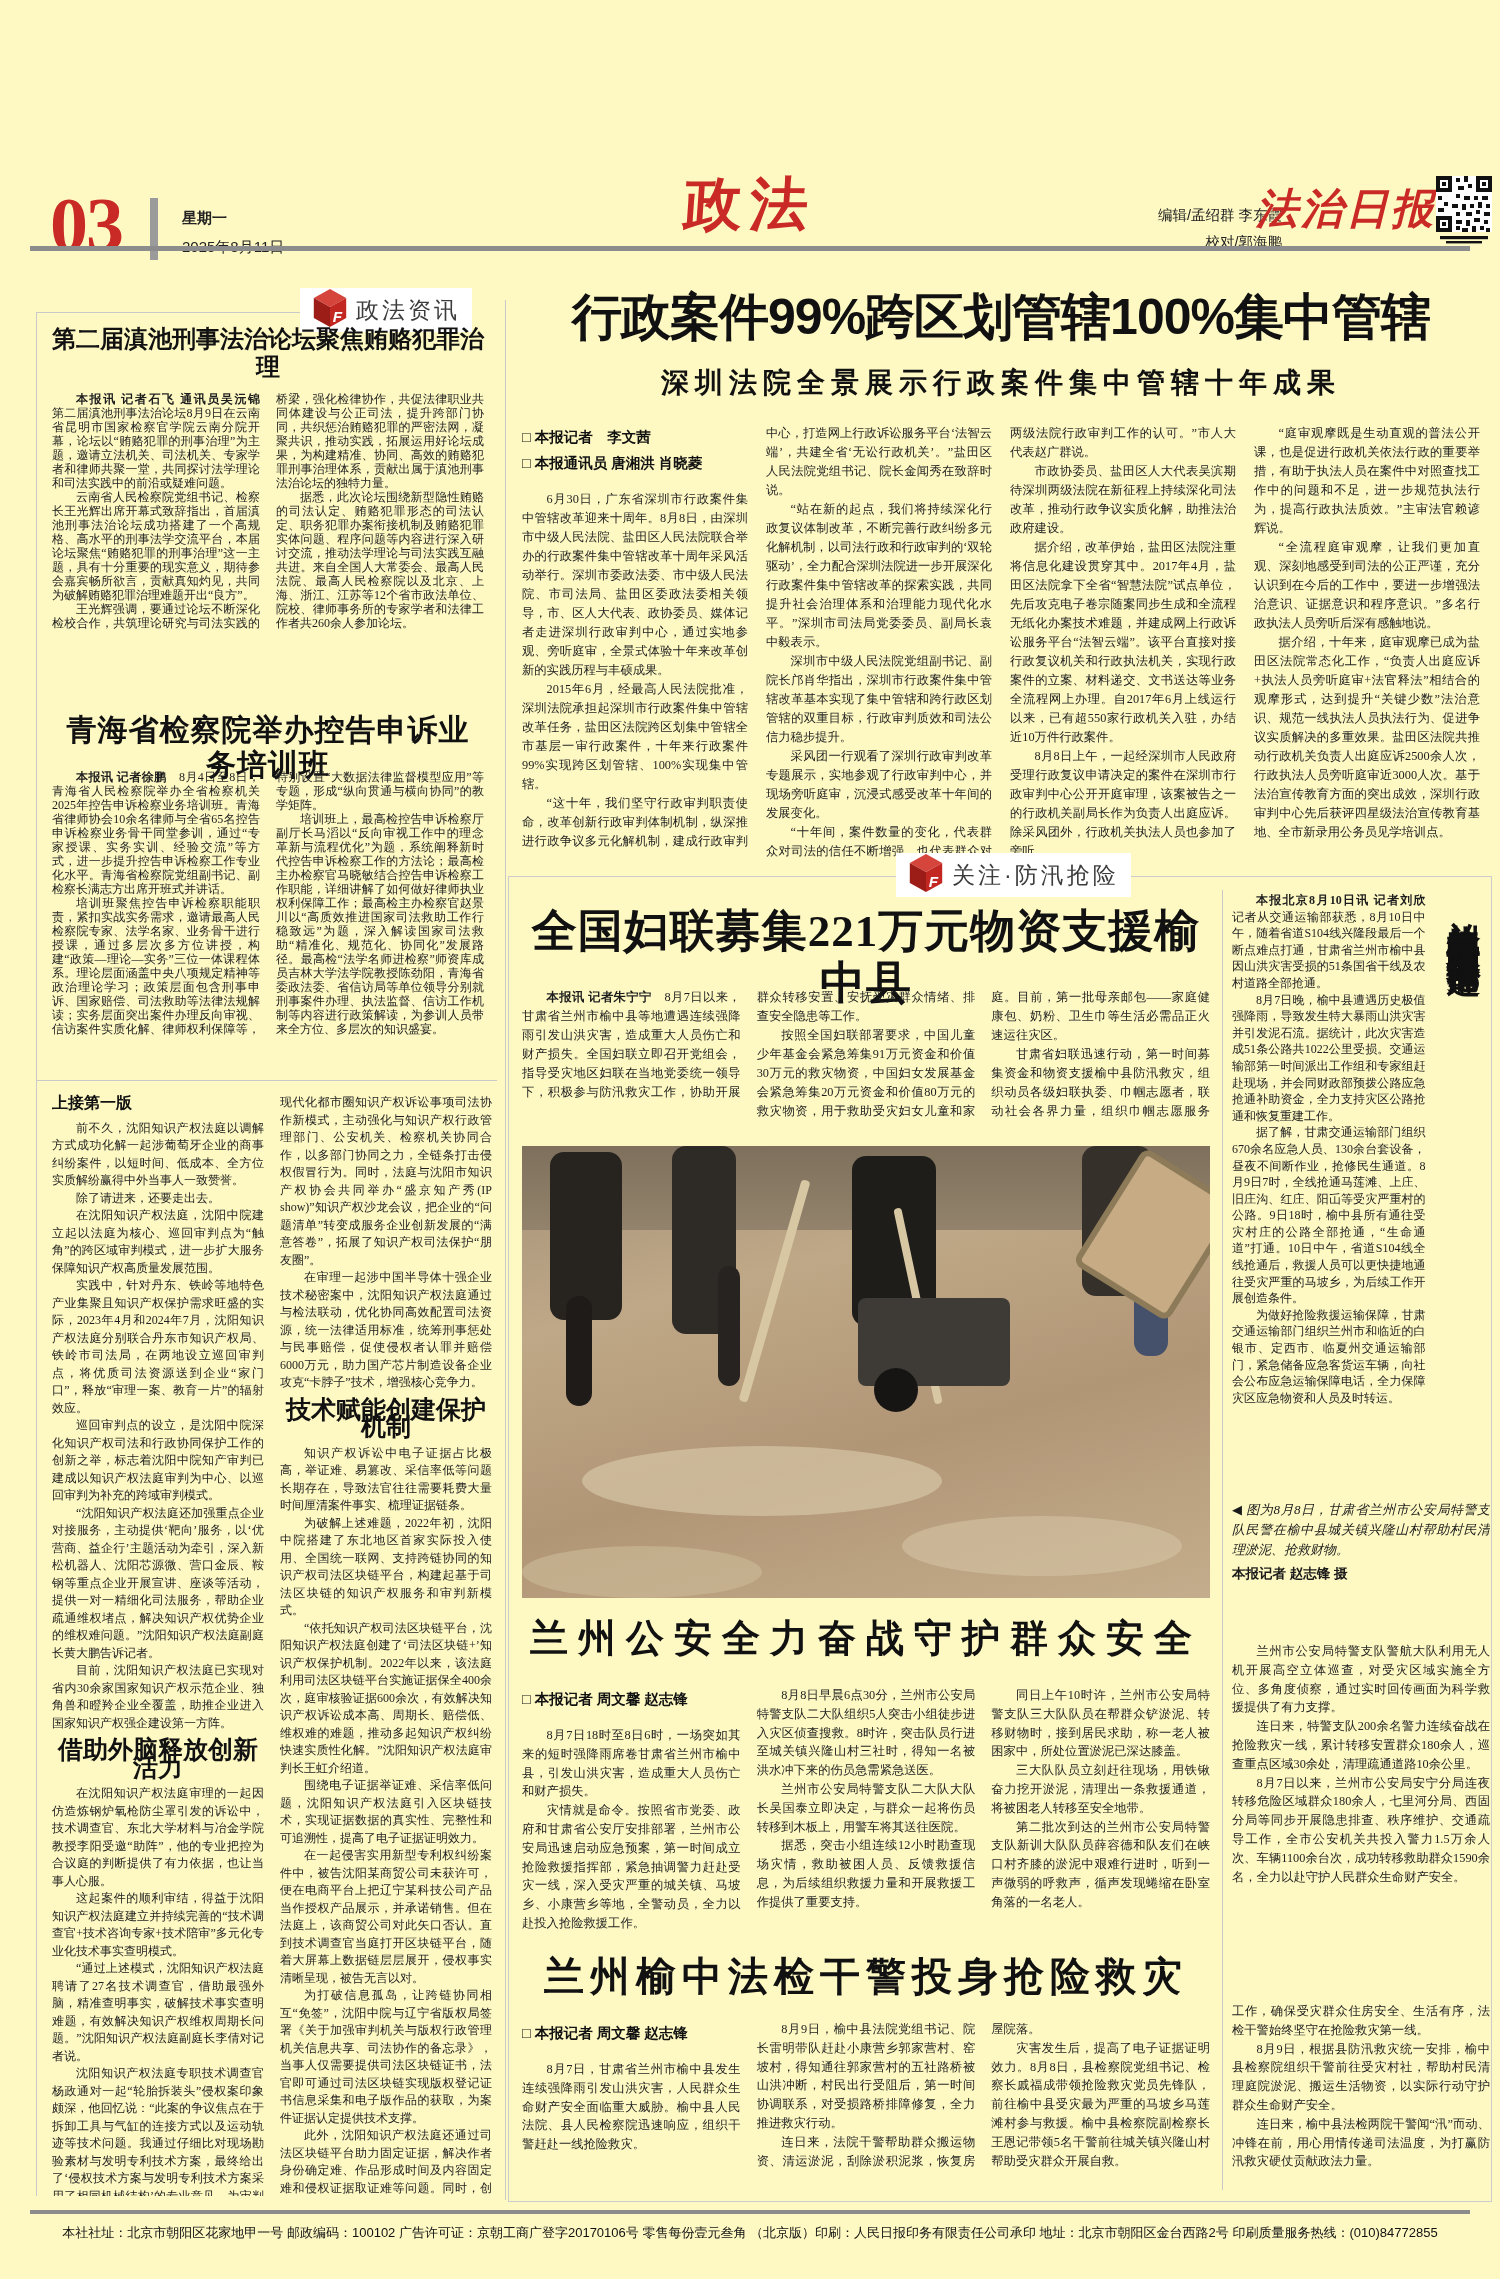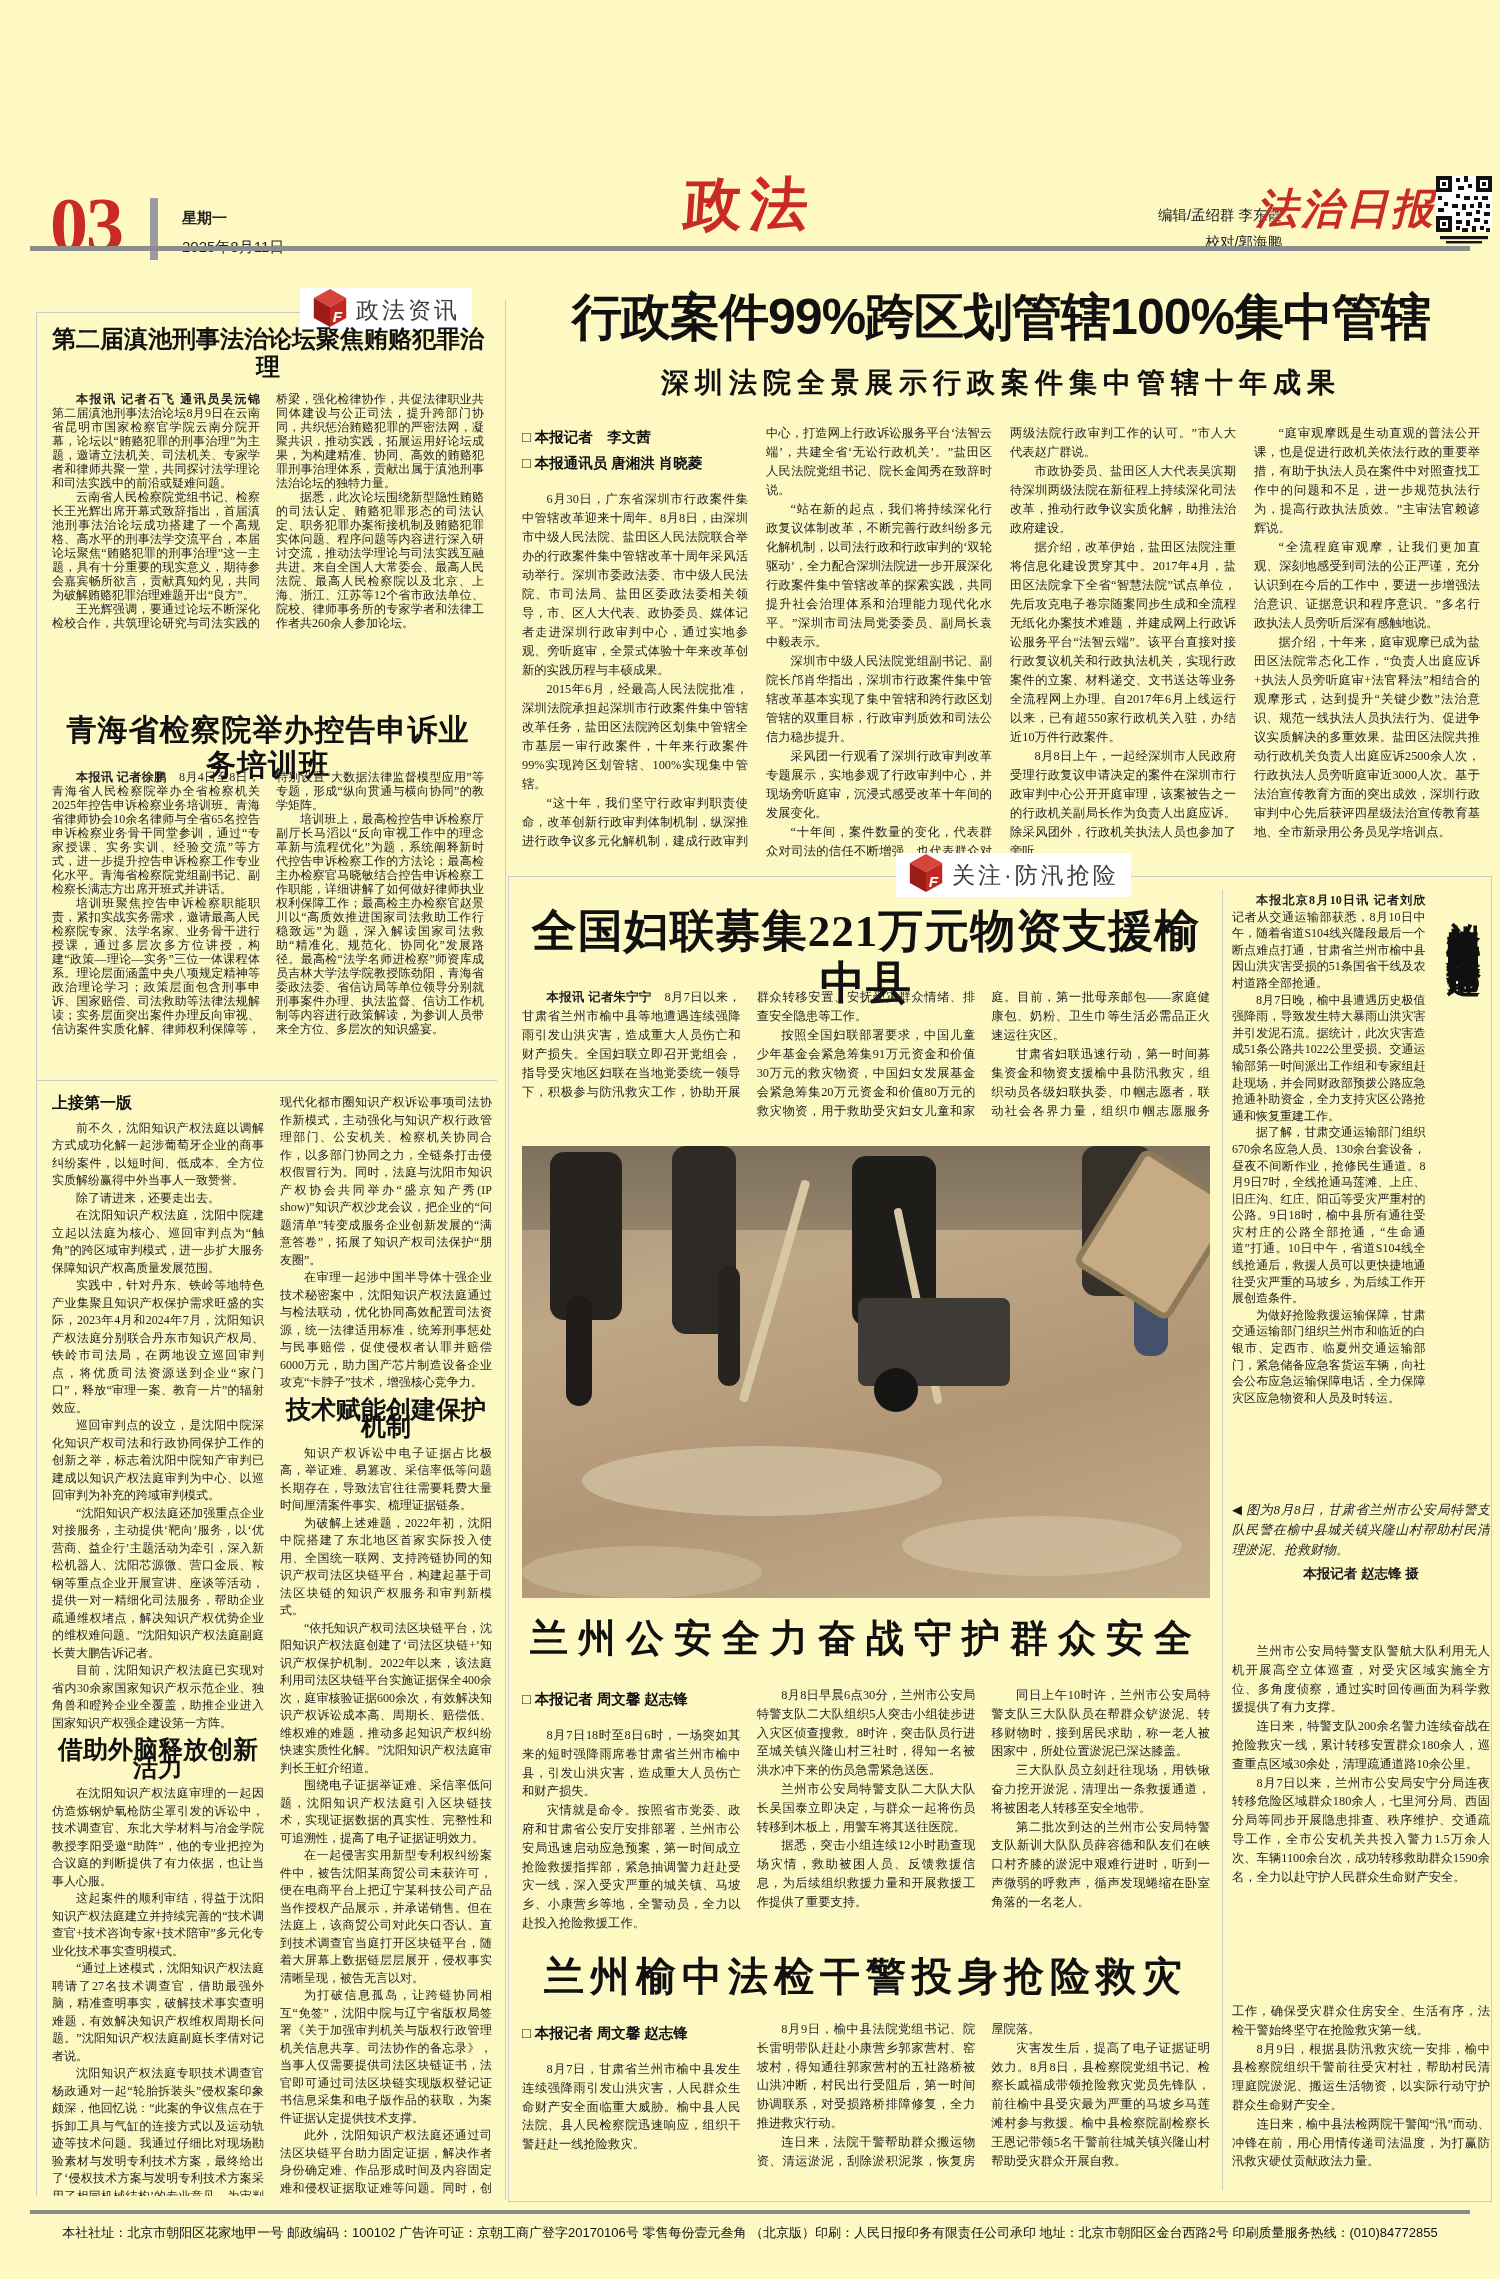--- a/index.html
+++ b/index.html
@@ -48,21 +48,21 @@
   .t-road{font-size:12px;line-height:16.6px;}
   .t-pol{font-size:12.3px;line-height:18.8px;}
   
   .jumpcols{display:flex;gap:16px;}
   .jumpcols .jc{width:212px;overflow:hidden;}
   
   .v-headline{float:right;writing-mode:vertical-rl;font-weight:900;font-size:34px;letter-spacing:3px;
               line-height:1.6;height:532px;margin:2px 0 10px 10px;color:#111;}
   
   .caption{font-size:13px;line-height:20px;font-style:italic;text-align:justify;color:#1a1a1a;}
-  .caption .credit{display:block;text-align:center;font-style:normal;font-weight:bold;
+  .caption .credit{display:block;text-align:left;font-style:normal;font-weight:bold;
       font-family:"Liberation Sans","DejaVu Sans",sans-serif;font-size:13.5px;margin-top:4px;}
   
   .floodbox{left:508px;top:876px;width:982px;height:1324px;border:1px solid #cccccc;}
   
   .photo{left:522px;top:1146px;width:688px;height:452px;overflow:hidden;
          background:linear-gradient(165deg,#a5917a 0%,#bfa887 30%,#b19676 62%,#c4ad8c 100%);}
   .photo div{position:absolute;}
   .ph-wall{left:0;top:0;width:688px;height:84px;background:linear-gradient(#7e705c,#93836c);}
   .ph-fig{border-radius:14px;}
   .ph-shovel{background:#d8c7a3;border-radius:4px;}

